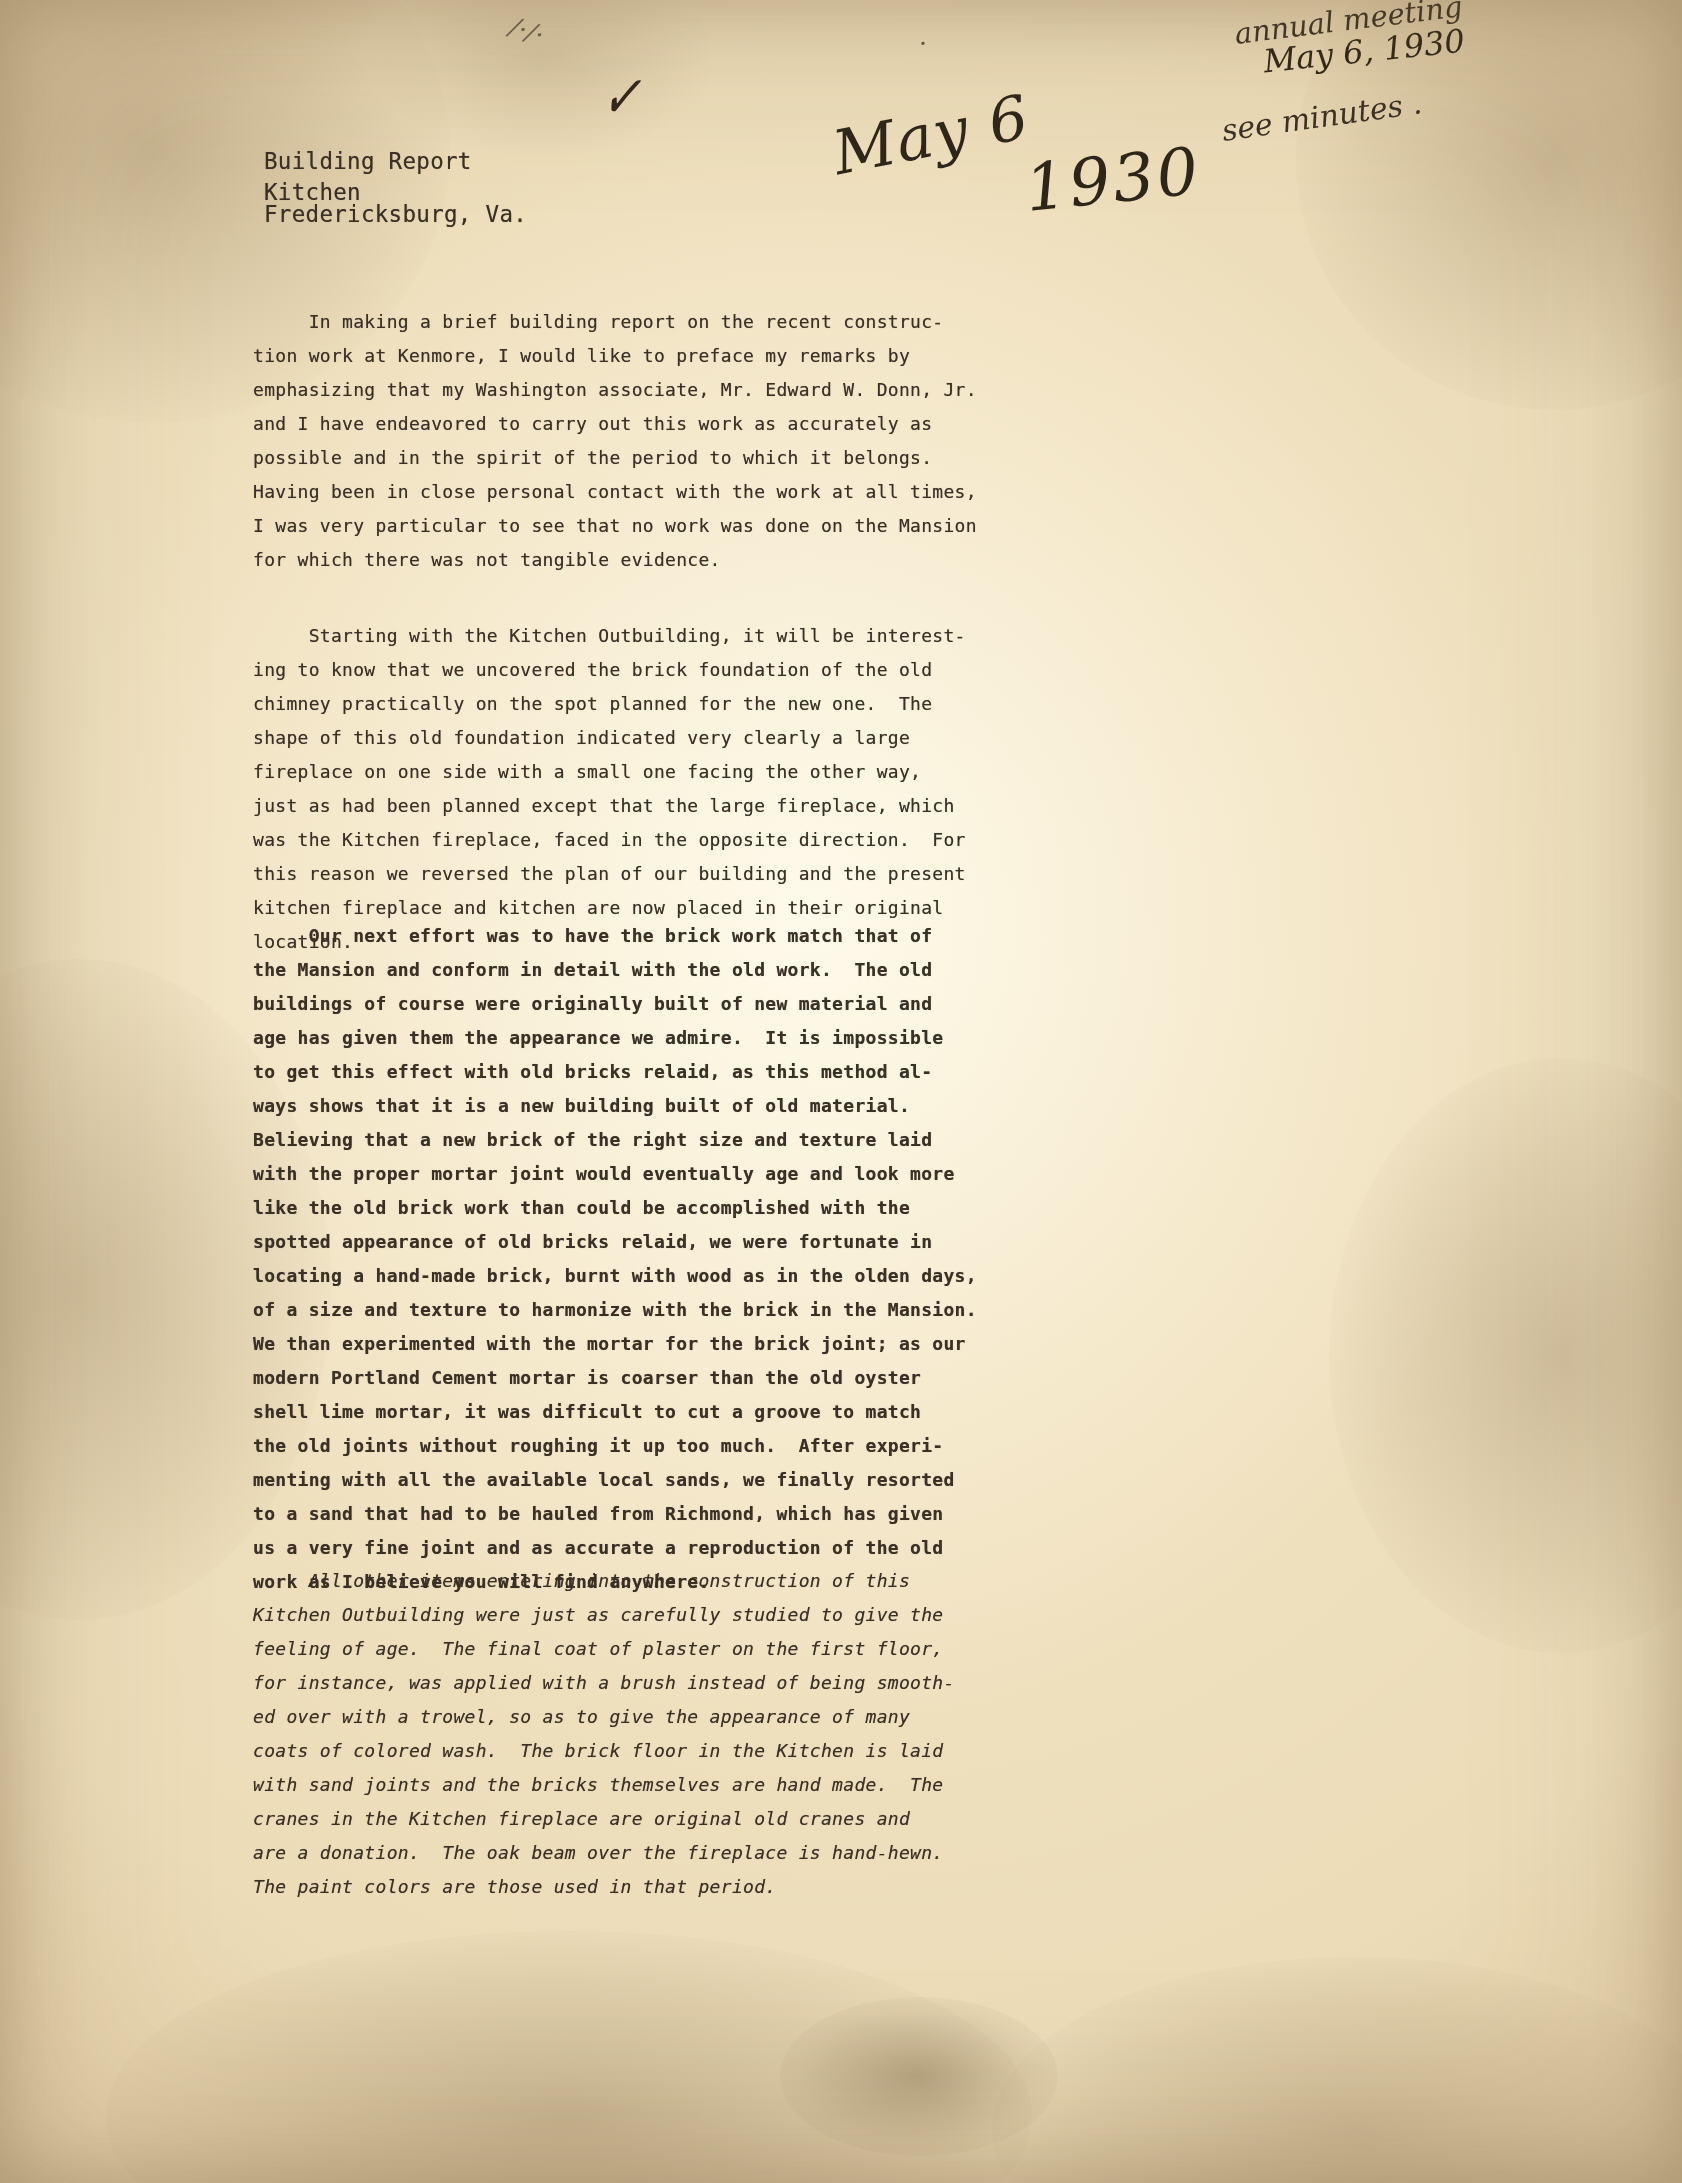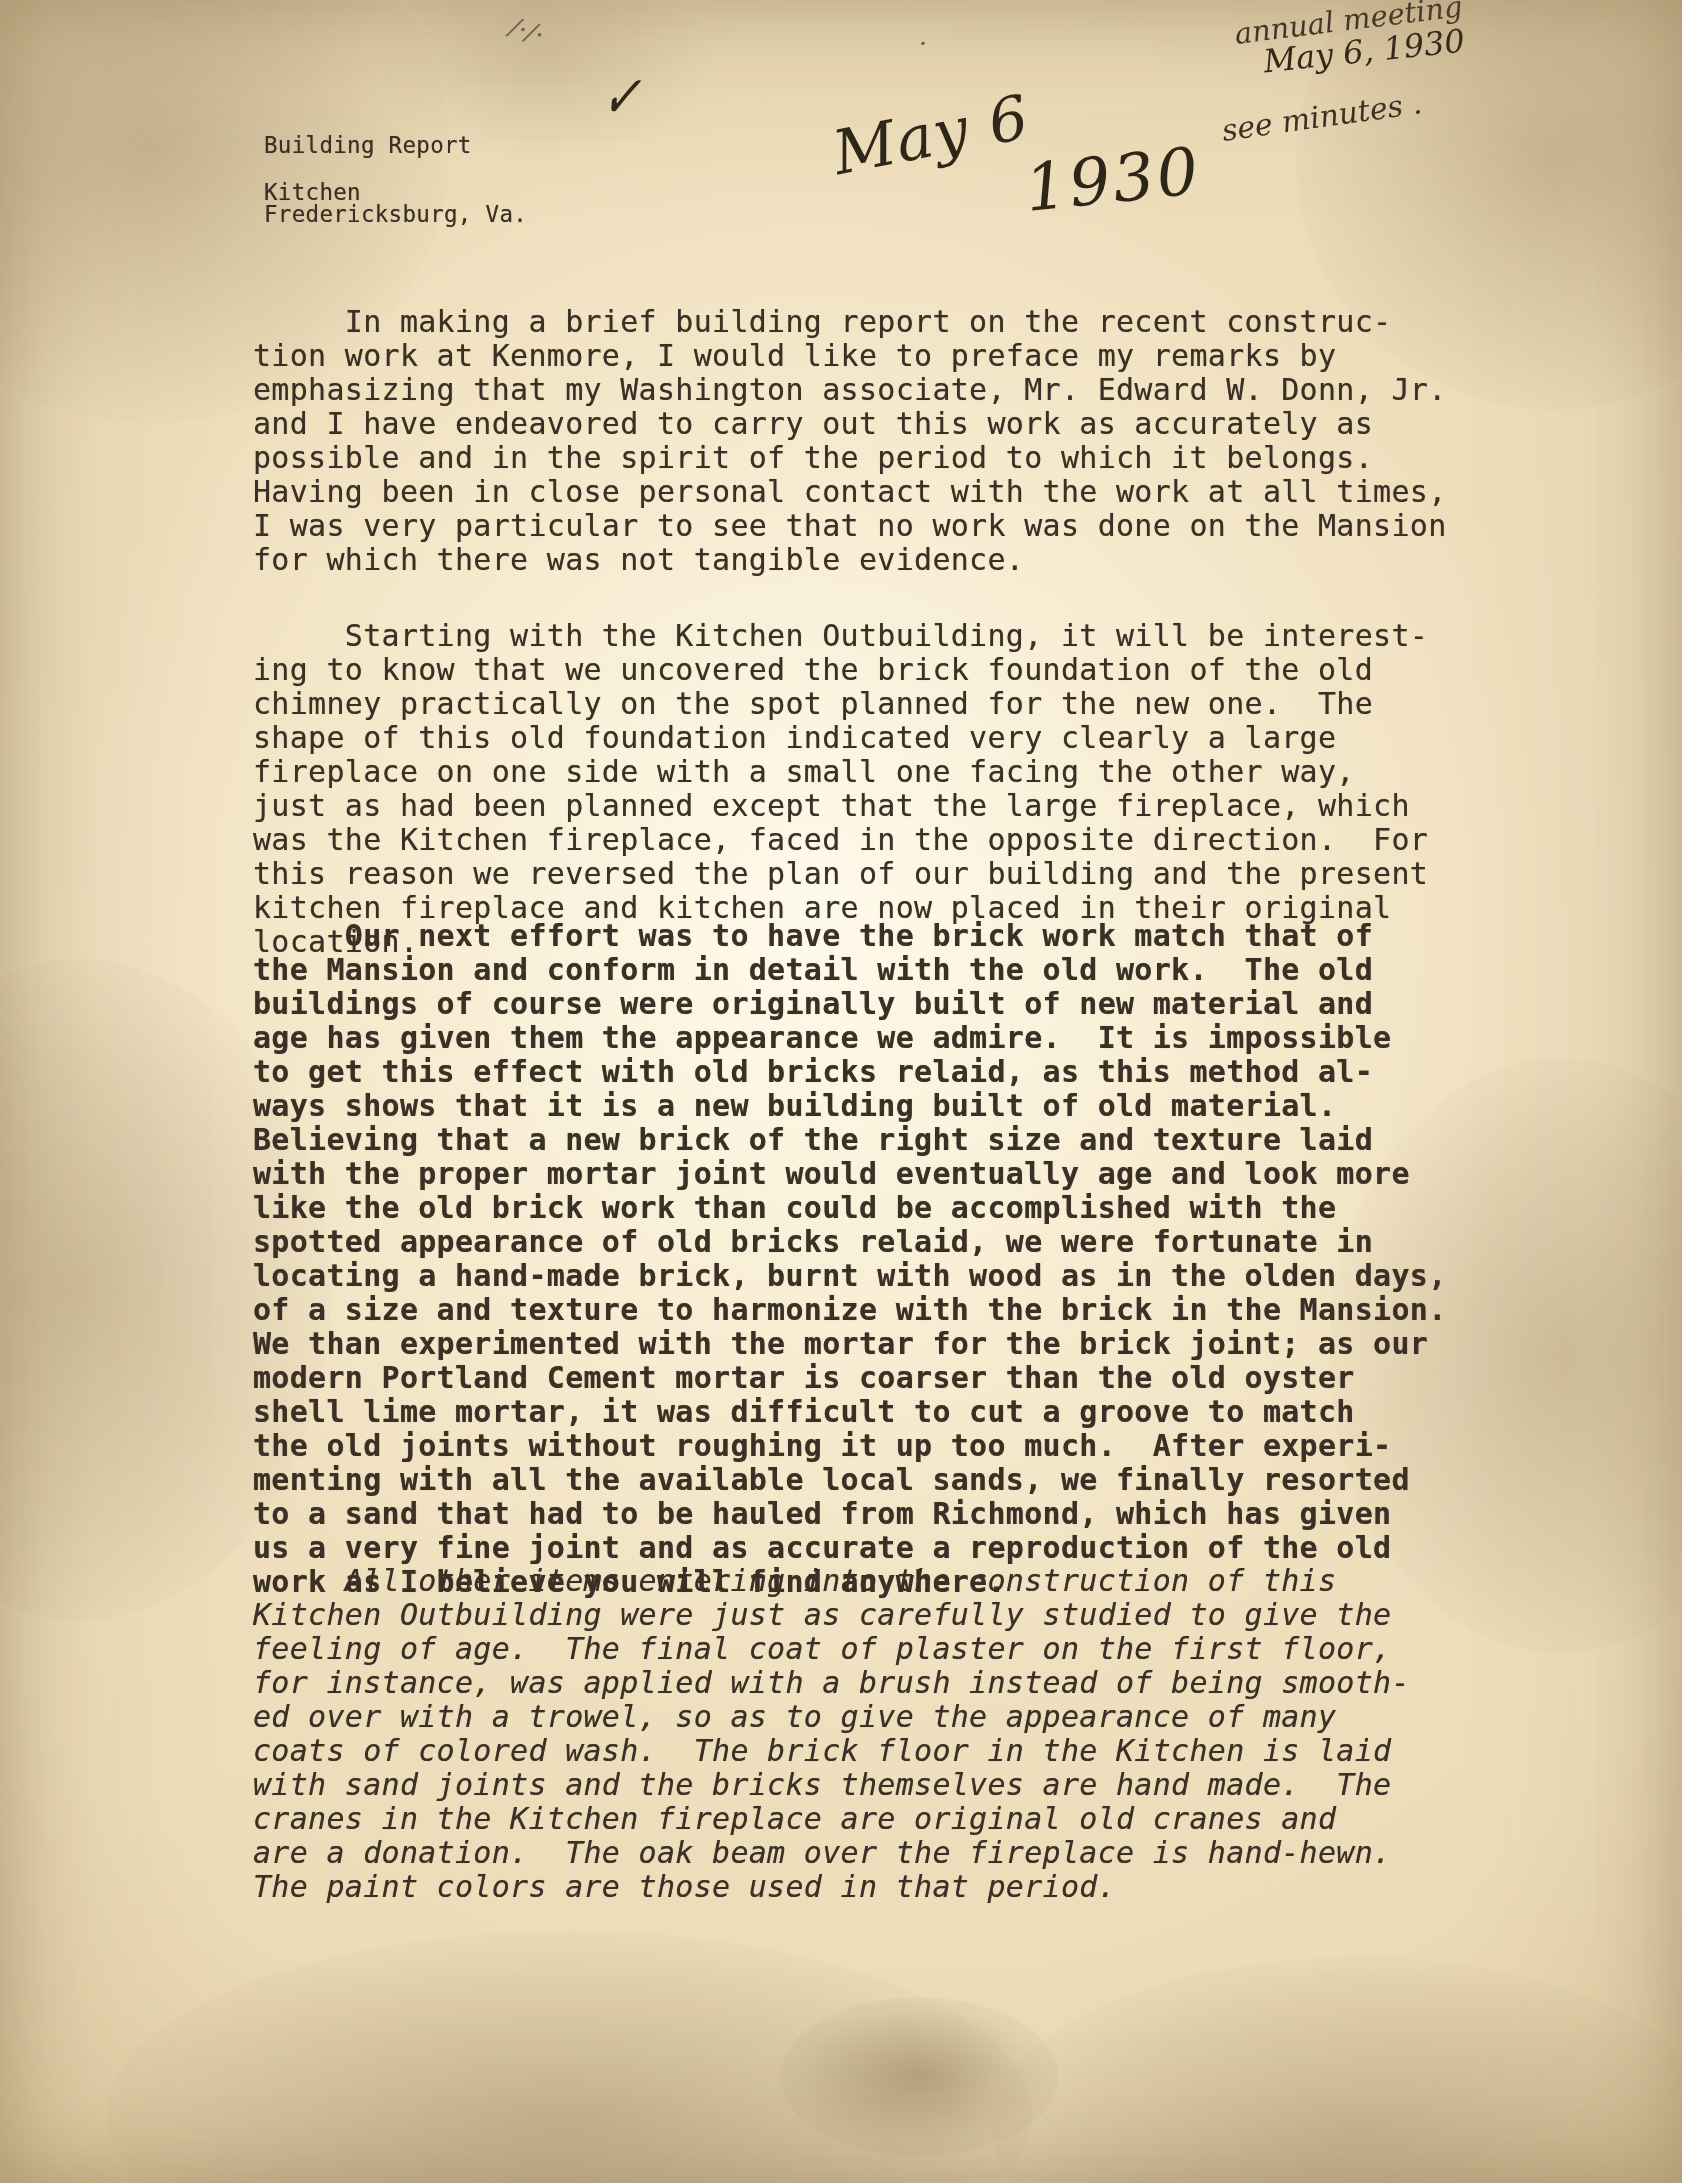--- a/index.html
+++ b/index.html
@@ -52,21 +52,21 @@
 
   .heading-block {
     left: 264px;
     top: 140px;
     font-size: 22.5px;
     line-height: 34px;
   }
 
   .body-block {
     left: 253px;
-    font-size: 30px;
+    font-size: 18px;
     line-height: 34px;
   }
 
   #para-1 { top: 305px; }
   #para-2 { top: 579px; margin-top: 40px; }
   #para-3 { top: 919px; font-weight: bold; }
   #para-4 { top: 1564px; font-style: italic; }
 
   
   .hand {
@@ -140,21 +140,21 @@
 
   <div class="stain" style="left:-145px; top:-119px; width:595px; height:542px; background: radial-gradient(ellipse at center, rgba(120,96,62,0.30) 0%, rgba(120,96,62,0.12) 45%, rgba(120,96,62,0) 75%);"></div>
   <div class="stain" style="left:-172px; top:959px; width:503px; height:661px; background: radial-gradient(ellipse at center, rgba(120,96,62,0.26) 0%, rgba(120,96,62,0.10) 50%, rgba(120,96,62,0) 78%);"></div>
   <div class="stain" style="left:1296px; top:-93px; width:516px; height:503px; background: radial-gradient(ellipse at center, rgba(120,96,62,0.28) 0%, rgba(120,96,62,0.10) 50%, rgba(120,96,62,0) 78%);"></div>
   <div class="stain" style="left:1329px; top:1058px; width:463px; height:595px; background: radial-gradient(ellipse at center, rgba(120,96,62,0.26) 0%, rgba(120,96,62,0.10) 50%, rgba(120,96,62,0) 78%);"></div>
   <div class="stain" style="left:106px; top:1931px; width:926px; height:370px; background: radial-gradient(ellipse at center, rgba(120,96,62,0.30) 0%, rgba(120,96,62,0.12) 48%, rgba(120,96,62,0) 78%);"></div>
   <div class="stain" style="left:992px; top:1957px; width:727px; height:344px; background: radial-gradient(ellipse at center, rgba(120,96,62,0.24) 0%, rgba(120,96,62,0.10) 50%, rgba(120,96,62,0) 78%);"></div>
   <div class="stain" style="left:780px; top:1997px; width:278px; height:159px; background: radial-gradient(ellipse at center, rgba(110,88,56,0.38) 0%, rgba(110,88,56,0.08) 60%, rgba(110,88,56,0) 85%);"></div>
   <div class="stain" style="left:370px; top:-40px; width:344px; height:198px; background: radial-gradient(ellipse at center, rgba(120,96,62,0.18) 0%, rgba(120,96,62,0) 72%);"></div>
 
-  <div class="typed heading-block" style="top:128px;">Building Report</div>
+  <div class="typed heading-block" style="top:144px;">Building Report</div>
   <div class="typed heading-block" style="top:175px;">Kitchen</div>
   <div class="typed heading-block" style="top:197px;">Fredericksburg, Va.</div>
 
   <div id="para-1" class="typed body-block">     In making a brief building report on the recent construc-
 tion work at Kenmore, I would like to preface my remarks by
 emphasizing that my Washington associate, Mr. Edward W. Donn, Jr.
 and I have endeavored to carry out this work as accurately as
 possible and in the spirit of the period to which it belongs.
 Having been in close personal contact with the work at all times,
 I was very particular to see that no work was done on the Mansion

